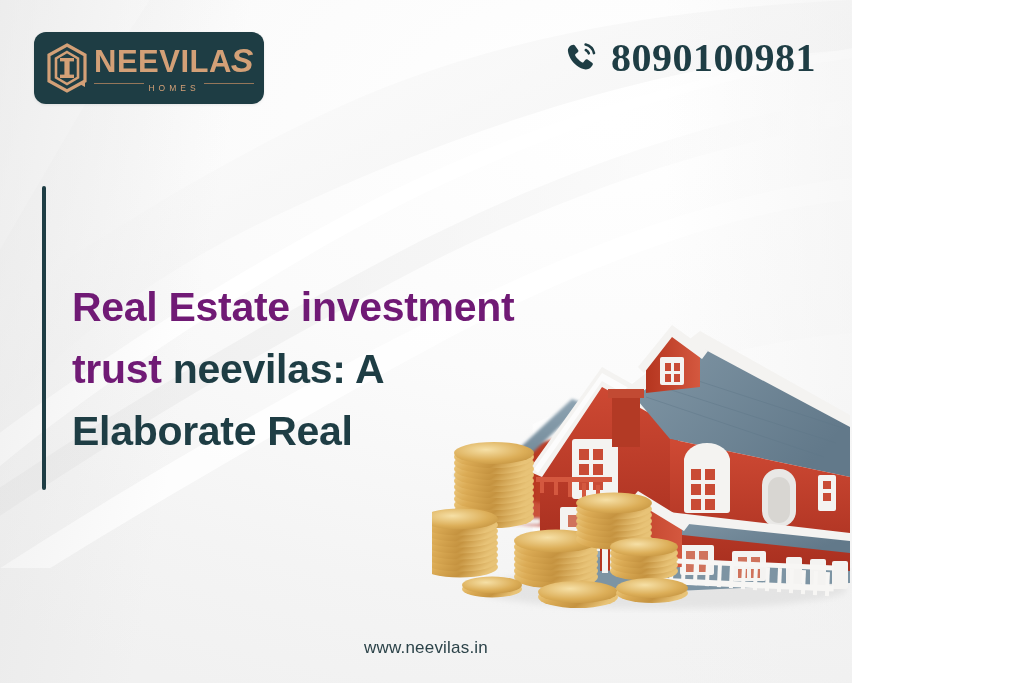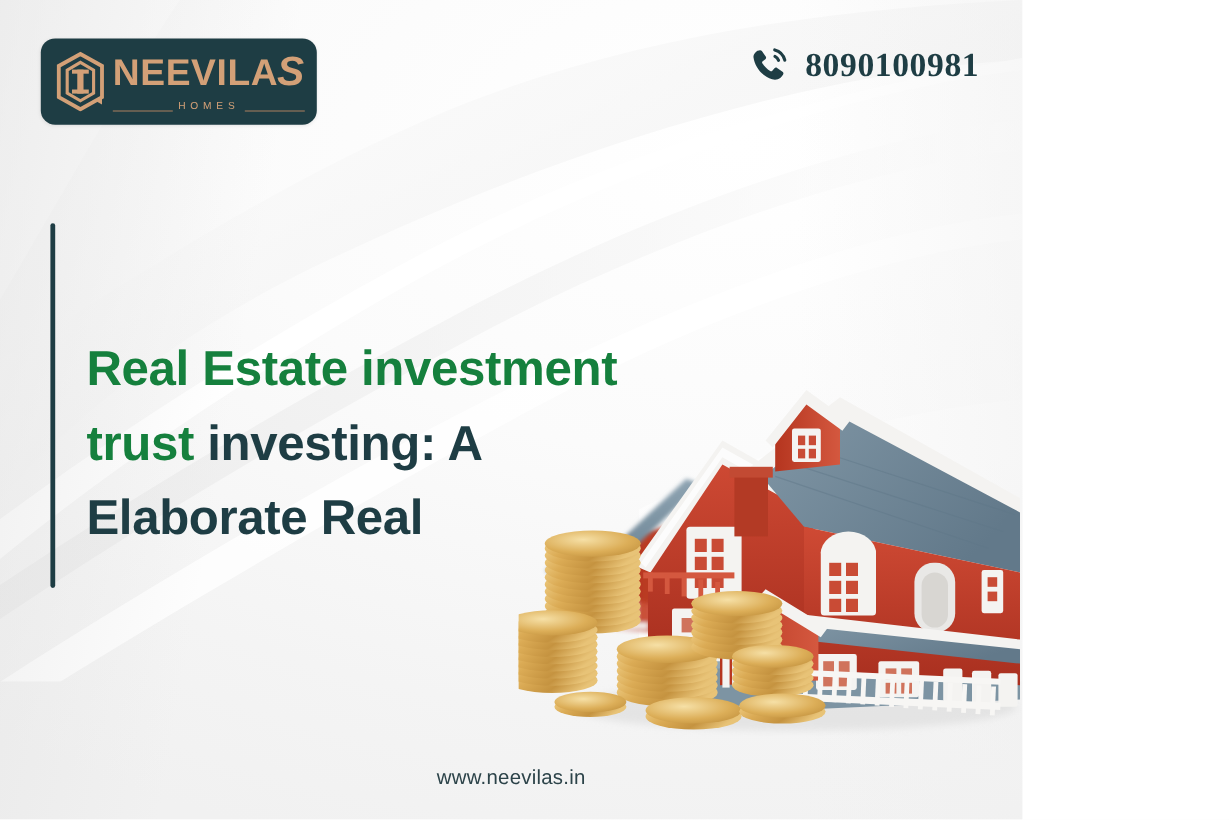--- a/index.html
+++ b/index.html
@@ -75,21 +75,21 @@
     display: flex;
     align-items: baseline;
   }
   .logo-word .tail {
     font-style: italic;
     font-size: 34px;
     margin-left: -1px;
   }
   .logo-sub {
     display: flex;
-    align-items: flex-end;
+    align-items: flex-start;
     gap: 4px;
     margin-top: 6px;
   }
   .logo-sub .rule {
     flex: 1 1 auto;
     height: 1px;
     background: #a9805e;
     opacity: 0.85;
   }
   .logo-sub .sub-text {
@@ -106,21 +106,21 @@
     right: 36px;
     top: 38px;
     display: flex;
     align-items: center;
     gap: 13px;
   }
   .phone-icon { width: 34px; height: 34px; display: block; }
   .phone-number {
     font-family: "Liberation Serif", serif;
     font-weight: 700;
-    font-size: 28px;
+    font-size: 40px;
     color: #1e3d44;
     letter-spacing: 0.5px;
     line-height: 1;
     white-space: nowrap;
   }
 
   
   .headline-wrap {
     position: absolute;
     left: 42px;
@@ -137,21 +137,21 @@
   }
   .headline {
     font-family: "Liberation Sans", sans-serif;
     font-weight: 700;
     font-size: 41px;
     line-height: 1.52;
     color: #1e3d44;
     letter-spacing: -0.3px;
     max-width: 560px;
   }
-  .headline .hl-accent { color: #15803d; }
+  .headline .hl-accent { color: #701a75; }
 
   
   .photo {
     position: absolute;
     right: 0;
     bottom: 52px;
     width: 420px;
     height: 360px;
     overflow: hidden;
   }
@@ -228,21 +228,21 @@
       <path d="M21.8 9.0 A6.2 6.2 0 0 1 24.8 12.3" fill="none" stroke="#1e3d44" stroke-width="2.6" stroke-linecap="round"></path>
     </svg>
     <span class="phone-number">8090100981</span>
   </div>
 
   <div class="headline-wrap">
     <div class="accent-bar"></div>
     <h1 class="headline">
       <br>
       <span class="hl-accent">Real Estate investment</span><br>
-      <span class="hl-accent">trust</span><span> investing: A</span><br>
+      <span class="hl-accent">trust</span><span> neevilas: A</span><br>
       <span>Elaborate Real</span>
     </h1>
   </div>
 
   <div class="photo">
     <svg viewBox="0 0 420 360">
       <defs>
         <linearGradient id="roofg" x1="0" y1="0" x2="0.3" y2="1">
           <stop offset="0%" stop-color="#93a8b6"></stop>
           <stop offset="100%" stop-color="#6e8696"></stop>

